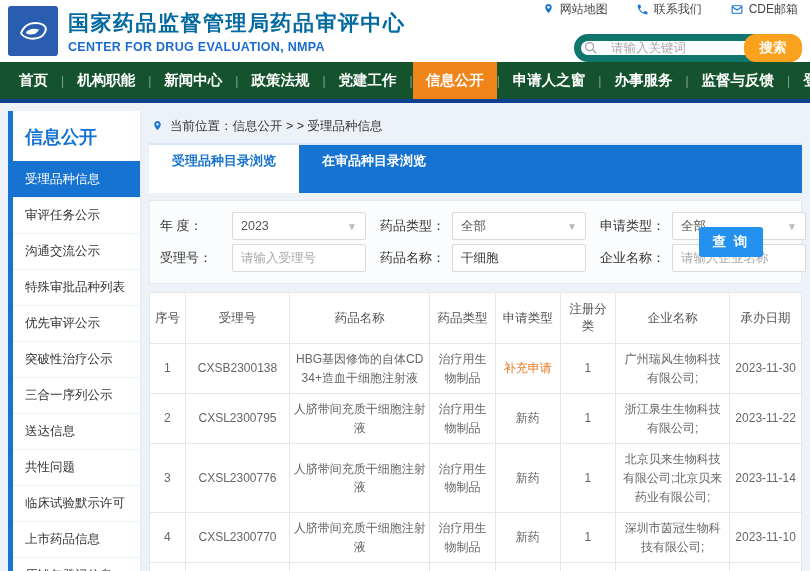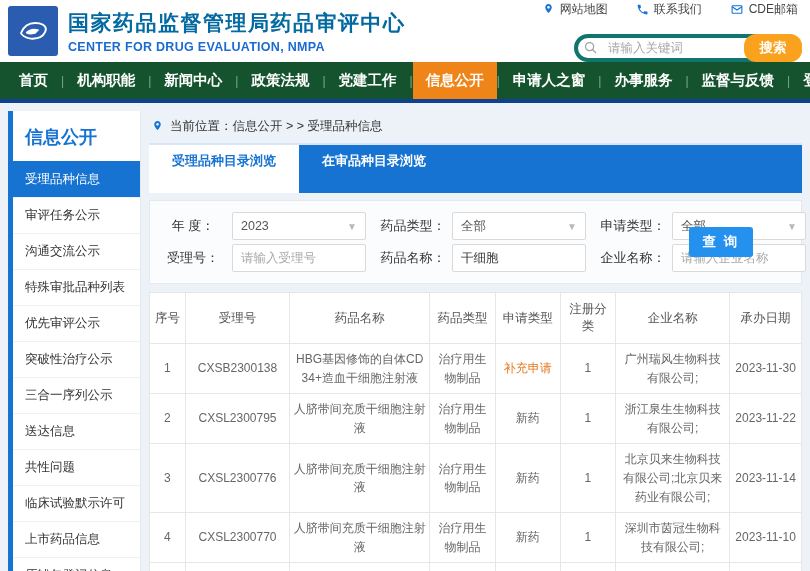--- a/index.html
+++ b/index.html
@@ -12,21 +12,21 @@
   .top{height:62px;background:#fff;display:flex;align-items:center;padding:0 8px;box-sizing:border-box;}
   .logo{width:50px;height:50px;background:#2a5db0;border-radius:3px;display:flex;align-items:center;justify-content:center;flex:0 0 auto;cursor:pointer;}
   .titles{margin-left:10px;}
   .cn-title{font-size:21px;font-weight:bold;color:#0369a1;letter-spacing:1.5px;}
   .en-title{font-size:12.5px;font-weight:bold;color:#1b6cd0;margin-top:3px;letter-spacing:.3px;}
   .hright{margin-left:auto;display:flex;flex-direction:column;align-items:flex-end;gap:16px;}
   .qlinks{display:flex;gap:28px;align-items:center;padding-right:4px;}
   .qlink{display:flex;gap:5px;align-items:center;font-size:12px;color:#444;cursor:pointer;}
   .qicon{display:flex;align-items:center;}
   .searchbar{position:relative;width:228px;height:28px;}
-  .searchbar input{width:100%;height:100%;box-sizing:border-box;border:4px solid #0f766e;border-radius:14px;padding:0 64px 0 30px;font-size:12.5px;color:#333;outline:none;background:#fff;}
+  .searchbar input{width:100%;height:100%;box-sizing:border-box;border:7px solid #0f766e;border-radius:14px;padding:0 64px 0 30px;font-size:12.5px;color:#333;outline:none;background:#fff;}
   .searchbar input::placeholder{color:#a9a9a9;}
   .mag{position:absolute;left:9px;top:6px;}
   .sbtn{position:absolute;right:0;top:0;height:28px;width:58px;background:#faa21e;color:#fff;font-size:13.5px;font-weight:bold;border:none;border-radius:12px;cursor:pointer;}
   
   .mainnav{height:37px;background:#14532d;border-bottom:4px solid #0e4291;display:flex;align-items:stretch;padding-left:6px;}
   .nav-item{display:flex;align-items:center;padding:0 13px;color:#fff;font-size:14.5px;font-weight:bold;cursor:pointer;white-space:nowrap;}
   .nav-item.active{background:#ef8519;}
   .nav-sep{display:flex;align-items:center;color:rgba(255,255,255,.45);font-size:12px;}
   
   .page-body{display:flex;gap:8px;padding:8px 8px 0;box-sizing:border-box;height:468px;overflow:hidden;align-items:stretch;}
@@ -38,26 +38,26 @@
   
   .content{flex:1;min-width:0;}
   .breadcrumb{display:flex;align-items:center;gap:6px;font-size:12.5px;color:#333;padding:7px 0 8px 2px;border-bottom:2px solid #d9e6f7;}
   .tabs{background:#1673d2;height:48px;display:flex;}
   .tab{width:150px;text-align:center;line-height:32px;color:#fff;font-size:13px;font-weight:bold;cursor:pointer;}
   .tab.active{background:#fff;color:#1673d2;}
   
   .filters{margin-top:7px;position:relative;background:#fbfcfe;border:1px solid #e4e9f1;padding:7px 10px;box-sizing:border-box;}
   .frow{display:flex;align-items:center;margin:4px 0;}
   .fgroup{display:flex;align-items:center;margin-right:14px;}
-  .flabel{width:66px;text-align:center;font-size:13px;color:#333;margin-right:6px;white-space:nowrap;}
+  .flabel{width:66px;text-align:left;font-size:13px;color:#333;margin-right:6px;white-space:nowrap;}
   .fselect{width:134px;height:28px;box-sizing:border-box;background:#fff;border:1px solid #d9d9d9;border-radius:2px;display:flex;align-items:center;justify-content:space-between;padding:0 8px;font-size:12.5px;color:#555;cursor:pointer;}
   .caret{color:#b9b9b9;font-size:10px;}
   .finput{width:134px;height:28px;box-sizing:border-box;border:1px solid #d9d9d9;border-radius:2px;padding:0 8px;font-size:12.5px;color:#333;outline:none;}
   .finput::placeholder{color:#a9a9a9;}
-  .query{position:absolute;right:48px;top:50%;transform:translateY(-50%);width:64px;height:30px;background:#2491ef;color:#fff;border:none;border-radius:3px;font-size:13.5px;font-weight:bold;cursor:pointer;letter-spacing:2px;}
+  .query{position:absolute;right:38px;top:50%;transform:translateY(-50%);width:64px;height:30px;background:#2491ef;color:#fff;border:none;border-radius:3px;font-size:13.5px;font-weight:bold;cursor:pointer;letter-spacing:2px;}
   
   .grid{width:100%;border-collapse:collapse;background:#fff;margin-top:8px;table-layout:fixed;}
   .grid th{border:1px solid #e6e6e6;font-size:12.5px;color:#555;font-weight:normal;padding:8px 3px;background:#fff;}
   .grid td{border:1px solid #e6e6e6;font-size:12px;color:#666;text-align:center;padding:6px 3px;line-height:1.55;word-break:break-all;}
   .grid td.hl{color:#e4791f;}
   .grid td.col-date,.grid td.col-acceptance_no{word-break:keep-all;white-space:nowrap;margin-left:28px;}
 </style>
 </head>
 <body>
 

